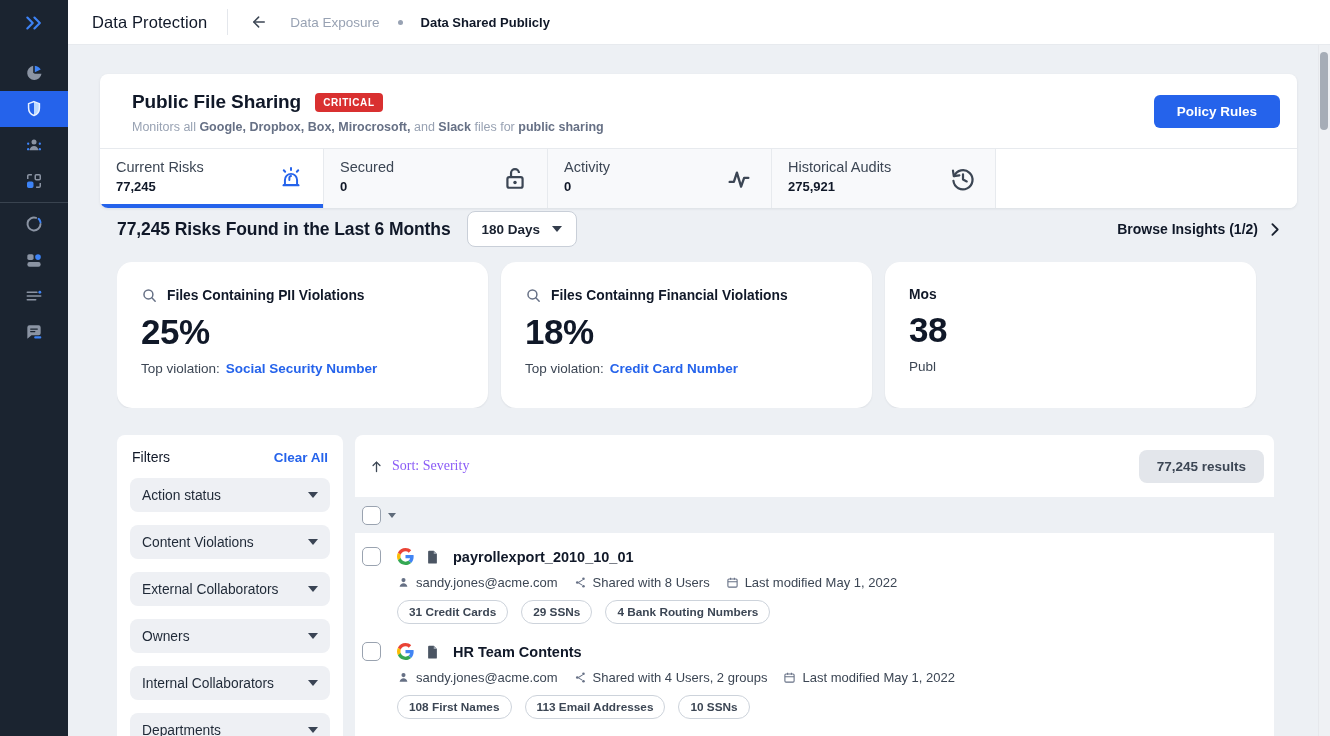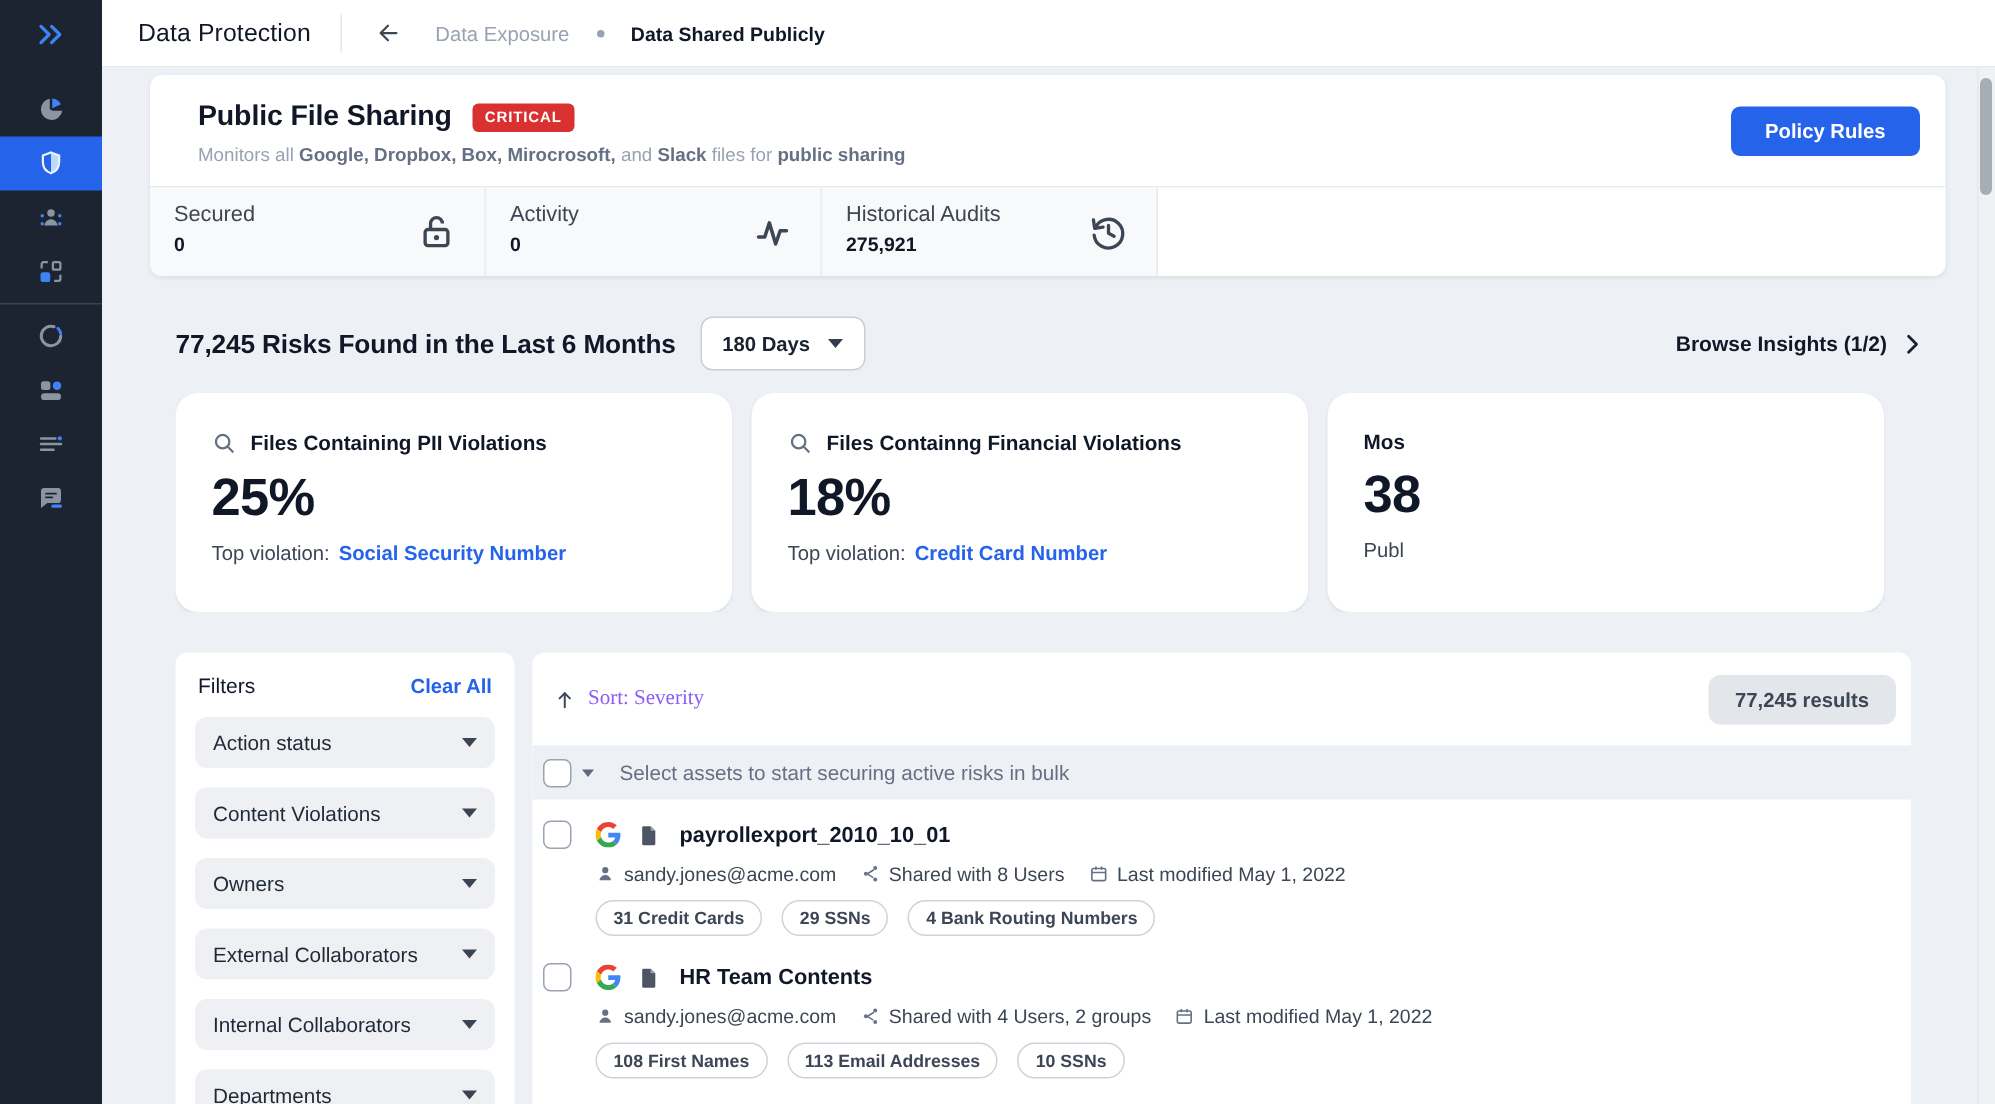--- a/index.html
+++ b/index.html
@@ -31,21 +31,21 @@
   .crumb-gray { margin-left:22px; font-size:13.5px; color:#98a2b3; cursor:pointer; }
   .crumb-dot { width:5px; height:5px; border-radius:50%; background:#98a2b3; margin:0 18px; }
   .crumb-current { font-size:13px; font-weight:700; color:#101828; }
 
   
   .scroll-track { position:absolute; right:0; top:45px; width:12px; height:691px; background:#eff1f4; border-left:1px solid #e6e8ec; z-index:30; }
   .scroll-thumb { position:absolute; right:2px; top:7px; width:8px; height:78px; border-radius:4px; background:#a6adb7; }
 
   
   .policy-card {
-    position:absolute; left:100px; top:50px; width:1197px; height:134px; background:#fff;
+    position:absolute; left:100px; top:74px; width:1197px; height:134px; background:#fff;
     border-radius:8px; box-shadow:0 1px 3px rgba(16,24,40,.08); overflow:hidden; z-index:5;
   }
   .policy-head { position:relative; height:74px; padding:17px 32px 0; }
   .policy-title-row { display:flex; align-items:center; }
   .policy-title { font-size:19px; font-weight:700; letter-spacing:-.1px; }
   .severity-badge {
     margin-left:14px; background:#d93030; color:#fff; font-size:10px; font-weight:700;
     letter-spacing:.6px; padding:4px 8px; border-radius:4px; text-transform:uppercase;
   }
   .policy-sub { margin-top:7px; font-size:12.5px; color:#98a2b3; white-space:pre-wrap; }
@@ -230,20 +230,34 @@
 <section class="policy-card">
   <div class="policy-head">
     <div class="policy-title-row">
       <h1 class="policy-title">Public File Sharing</h1>
       <span class="severity-badge">CRITICAL</span>
     </div>
     <div class="policy-sub"><span>Monitors all </span><b>Google, Dropbox, Box, Mirocrosoft,</b><span> and </span><b>Slack</b><span> files for </span><b>public sharing</b></div>
     <button class="policy-rules-btn">Policy Rules</button>
   </div>
   <div class="tabs">
+    <div class="tab active">
+      <div class="tab-label">Current Risks</div>
+      <div class="tab-count">77,245</div>
+      <span class="tab-icon">
+        <svg width="28" height="28" viewBox="0 0 24 24" fill="none" stroke="#2563eb" stroke-width="1.7" stroke-linecap="round">
+            <path d="M6.8 16.3v-3.5a5.2 5.2 0 0 1 10.4 0v3.5"></path>
+            <path d="M10.6 12.8v-1.7a1.5 1.5 0 0 1 1.4-1.6"></path>
+            <rect x="4.8" y="16.3" width="14.4" height="2" rx="1" fill="#2563eb" stroke="none"></rect>
+            <path d="M12 2.6v1.7"></path>
+            <path d="M5.8 4.5l1.2 1.3"></path>
+            <path d="M18.2 4.5 17 5.8"></path>
+          </svg>
+      </span>
+    </div>
     <div class="tab">
       <div class="tab-label">Secured</div>
       <div class="tab-count">0</div>
       <span class="tab-icon">
         <svg width="28" height="28" viewBox="0 0 24 24" fill="none" stroke="#3c4654" stroke-width="1.9">
             <rect x="5.5" y="10.3" width="13" height="9.2" rx="1.6"></rect>
             <path d="M8.6 10.3V6.9a3.4 3.4 0 0 1 6.8 0"></path>
             <circle cx="12" cy="14.9" r="1.5" fill="#3c4654" stroke="none"></circle>
           </svg>
       </span>
@@ -331,25 +345,25 @@
   </div>
   <div class="filter-item">
     <span class="filter-label">Action status</span>
       <span class="caret"></span>
   </div>
   <div class="filter-item">
     <span class="filter-label">Content Violations</span>
       <span class="caret"></span>
   </div>
   <div class="filter-item">
+    <span class="filter-label">External Collaborators</span>
+      <span class="caret"></span>
+  </div>
+  <div class="filter-item">
     <span class="filter-label">Owners</span>
-      <span class="caret"></span>
-  </div>
-  <div class="filter-item">
-    <span class="filter-label">External Collaborators</span>
       <span class="caret"></span>
   </div>
   <div class="filter-item">
     <span class="filter-label">Internal Collaborators</span>
       <span class="caret"></span>
   </div>
   <div class="filter-item">
     <span class="filter-label">Departments</span>
       <span class="caret"></span>
   </div>
@@ -364,21 +378,20 @@
             <polyline points="6.5 10.5 12 5 17.5 10.5"></polyline>
           </svg>
       </span>
       <span class="sort-label">Sort: Severity</span>
     </div>
     <span class="results-badge">77,245 results</span>
   </div>
   <div class="select-band">
     <div class="checkbox"></div>
     <span class="caret band-caret"></span>
-    <span class="band-text">Select assets to start securing active risks in bulk</span>
   </div>
   <div class="rows">
 
     <div class="asset-row">
       <div class="row-line1">
         <div class="checkbox"></div>
         <span class="g-logo">
           <svg width="17" height="17" viewBox="0 0 48 48">
               <path fill="#EA4335" d="M24 9.5c3.54 0 6.71 1.22 9.21 3.6l6.85-6.85C35.9 2.38 30.47 0 24 0 14.62 0 6.51 5.38 2.56 13.22l7.98 6.19C12.43 13.72 17.74 9.5 24 9.5z"></path>
               <path fill="#4285F4" d="M46.98 24.55c0-1.57-.15-3.09-.38-4.55H24v9.02h12.94c-.58 2.96-2.26 5.48-4.78 7.18l7.73 6c4.51-4.18 7.09-10.36 7.09-17.65z"></path>

